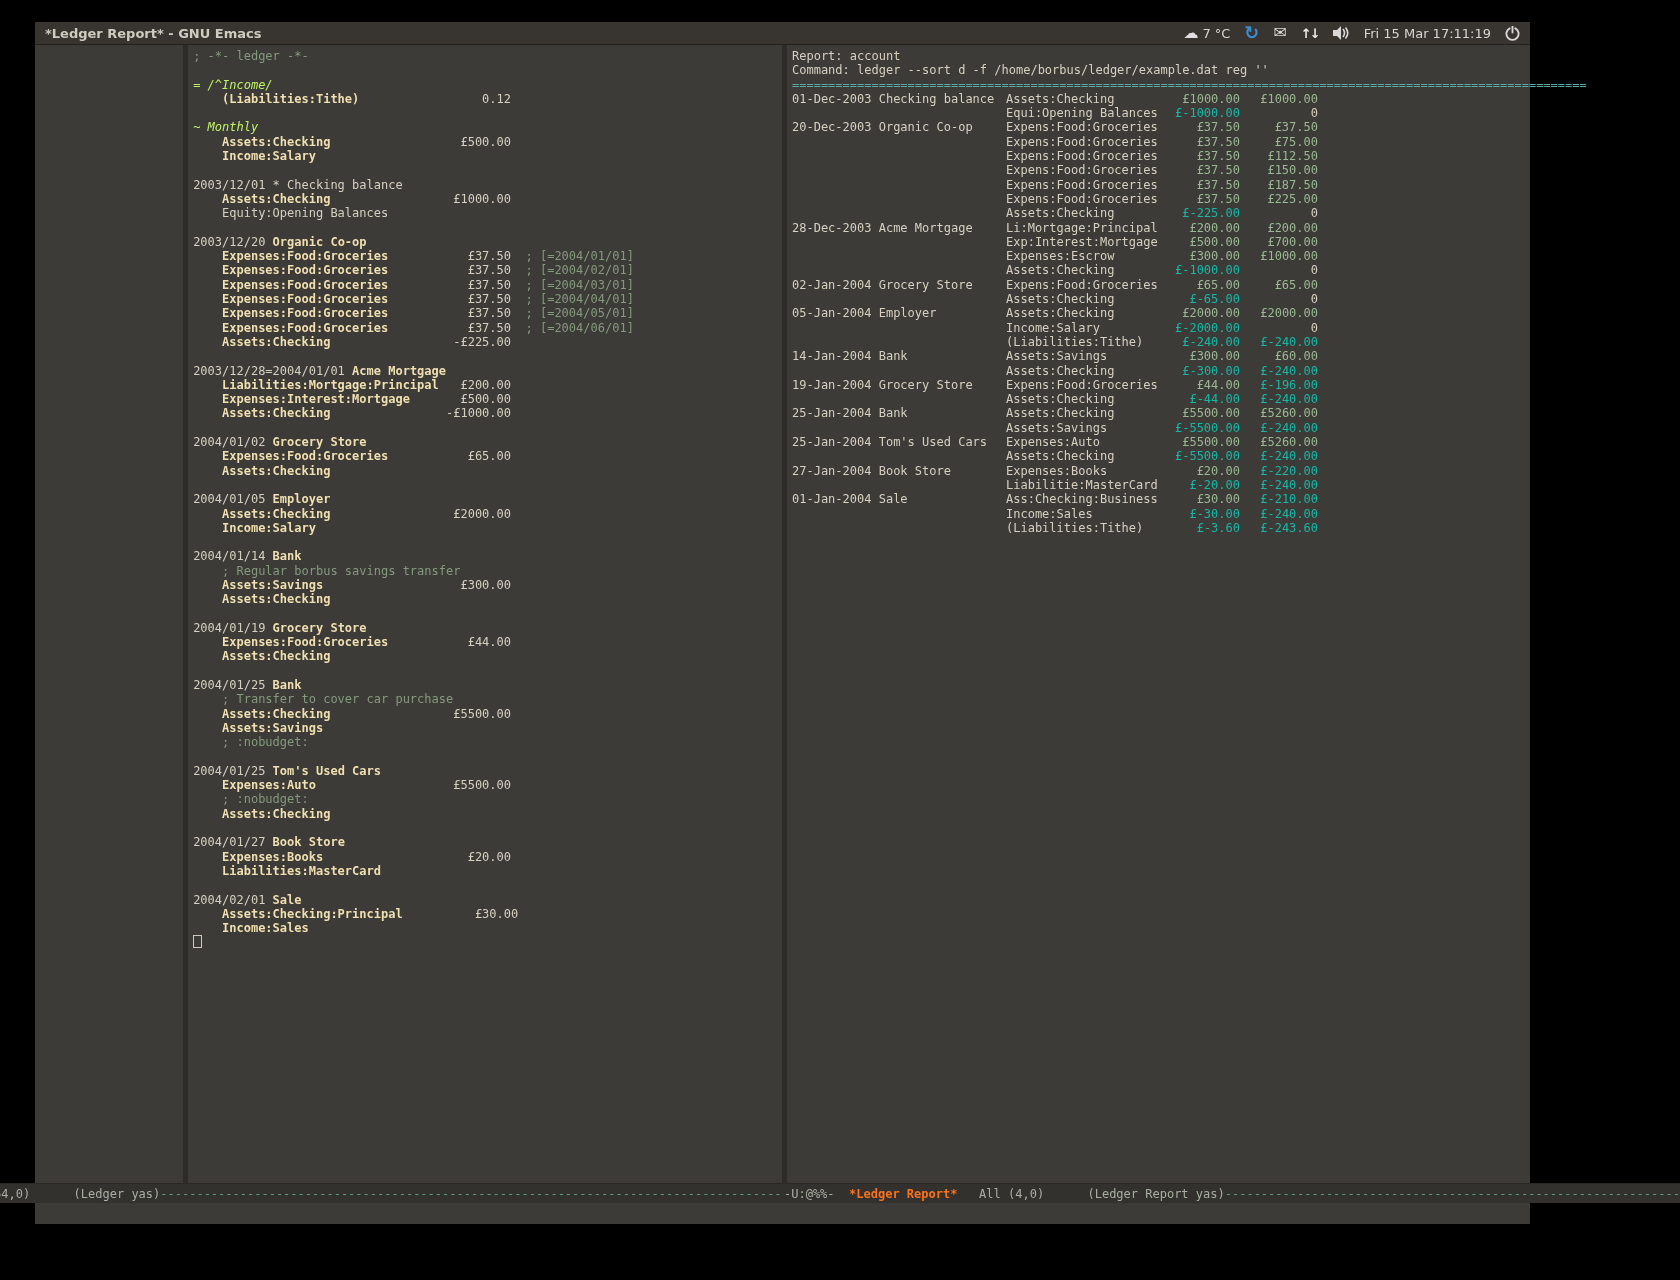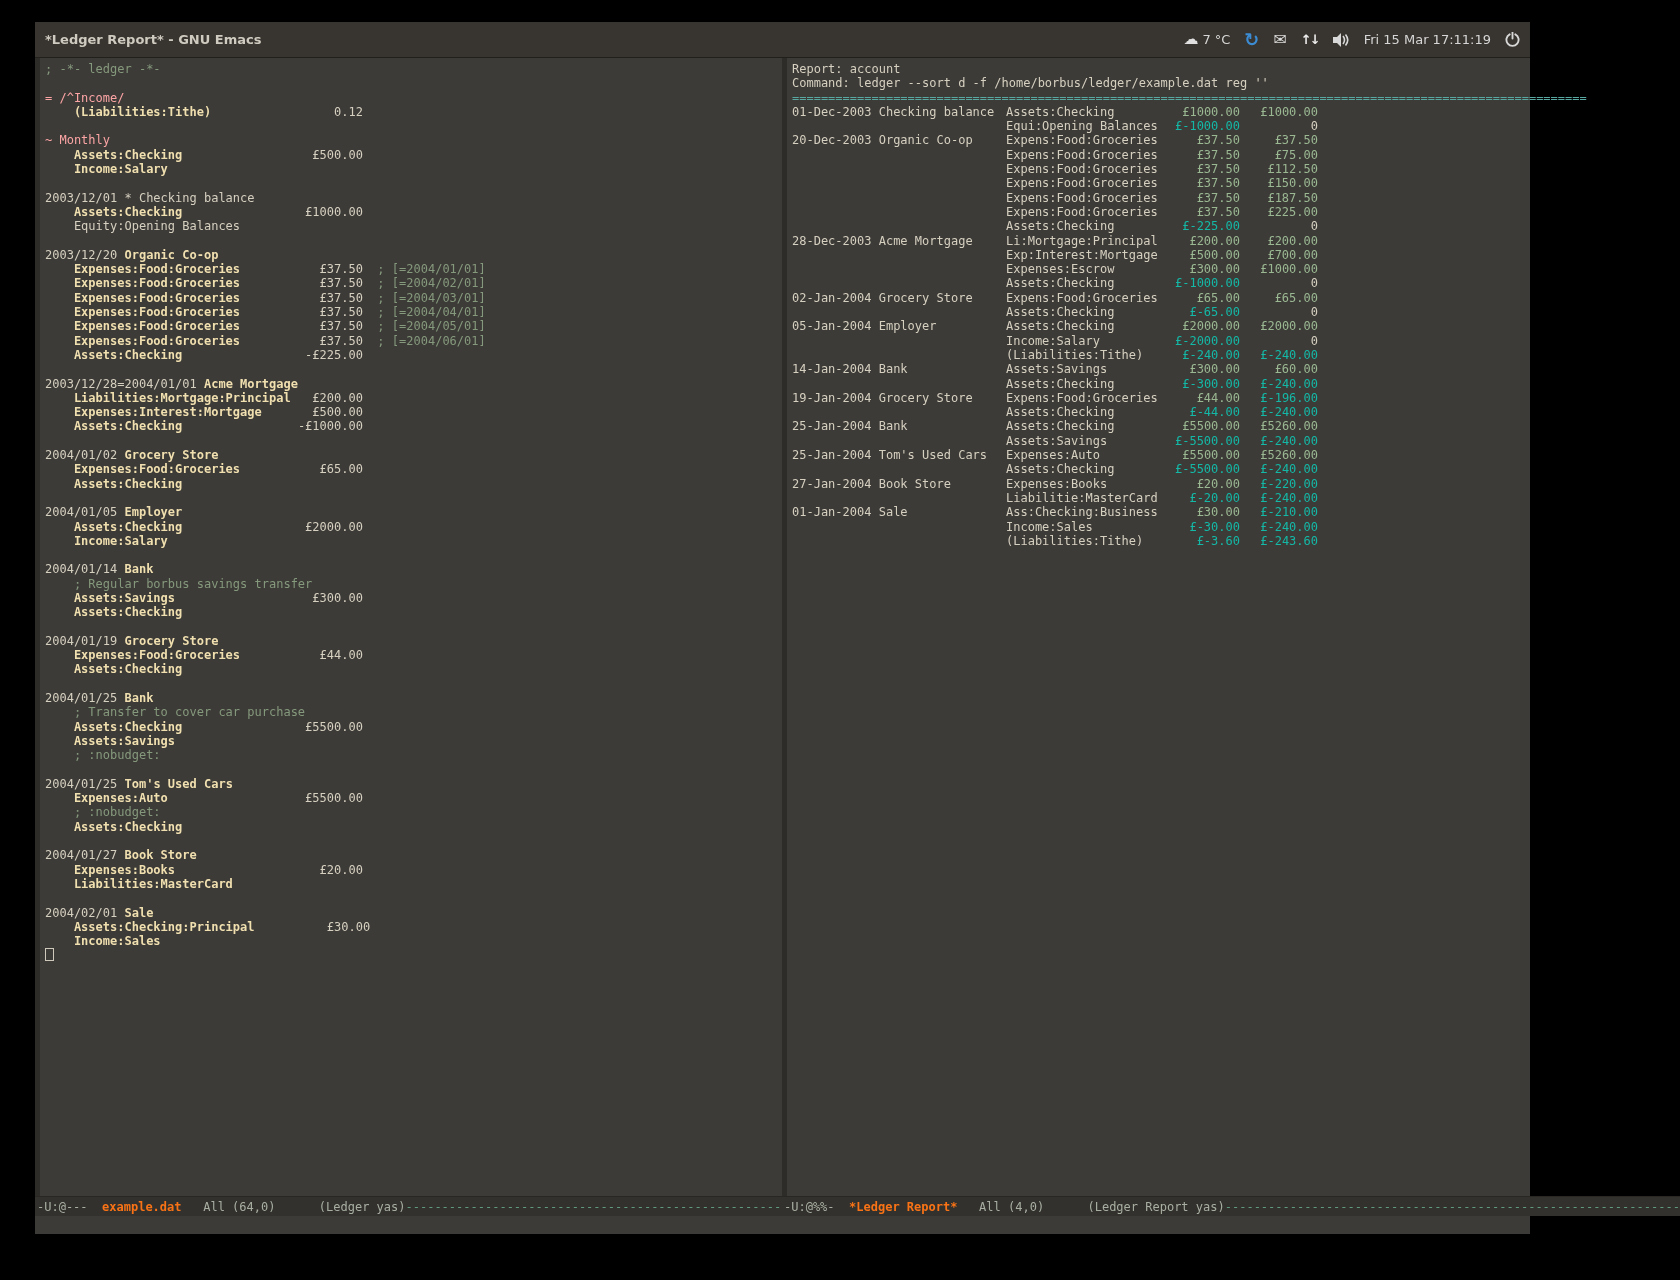--- a/index.html
+++ b/index.html
@@ -6,52 +6,52 @@
   body {
     width:1680px; height:1280px; background:#000; position:relative; overflow:hidden;
     font-family:"DejaVu Sans", sans-serif;
   }
   .window {
     position:absolute; left:35px; top:22px; width:1495px; height:1202px;
     background:#3d3b38; box-sizing:border-box;
   }
   
   .titlebar {
-    height:36px; background:#38342f; border-bottom:1px solid #22201b;
+    height:23px; background:#38342f; border-bottom:1px solid #22201b;
     display:flex; align-items:center; padding:0 10px 0 10px; box-sizing:border-box;
   }
   .wtitle { font-weight:bold; font-size:13px; color:#cfcbc0; }
   .tray { margin-left:auto; display:flex; align-items:center; gap:14px; }
   .tray-weather { display:flex; align-items:center; gap:4px; }
   .cloud-glyph { color:#e0e0e0; font-size:15px; line-height:1; }
   .temp-label, .clock-label { color:#d6d6d6; font-size:13px; }
   .refresh-glyph { color:#3c8cd4; font-size:18px; font-weight:bold; line-height:1; }
   .mail-glyph { color:#dadada; font-size:16px; line-height:1; }
   .net-glyph { color:#ececec; font-size:13px; font-weight:bold; letter-spacing:-2px; line-height:1; }
   .svgicon { display:block; }
 
   
   .frame { display:flex; height:1158px; }
   .ewin { display:flex; flex-direction:column; box-sizing:border-box; }
-  .ewin.left  { width:747px; }
+  .ewin.left  { width:747px;align-items:center; }
   .ewin.right { flex:1; }
   .vdivider { width:1px; background:#7d7b72; }
 
   .buffer {
     flex:1; overflow:hidden; position:relative;
     padding:4px 0 0 10px;
     font-family:"DejaVu Sans Mono", monospace; font-size:12px; line-height:14.3px;
     color:#d6d0c0;
   }
   .buffer::before {
     content:""; position:absolute; left:0; top:0; bottom:0; width:5px; background:#2e2c29;
   }
   .bl { white-space:pre; min-height:14.3px; }
   .seg-c { color:#85997c; }                    
-  .seg-t { color:#fca5a5; }                    
+  .seg-t { color:#bef264;font-style:italic; }                    
   .seg-a { color:#f0dfaf; font-weight:bold; }  
   .seg-p { color:#d6d0c0; }                    
   .cursor-box { display:inline-block; width:7px; height:11px; border:1px solid #cfc9bb; vertical-align:-2px; }
 
   
   .rline { white-space:pre; min-height:14.3px; }
   .sepline { color:#58a8a2; white-space:pre; overflow:hidden; height:14.3px; }
   .rrow { display:grid; grid-template-columns:214px 156px 78px 78px; white-space:pre; height:14.3px; }
   .rc { overflow:hidden; }
   .rc-amt, .rc-bal { text-align:right; }

